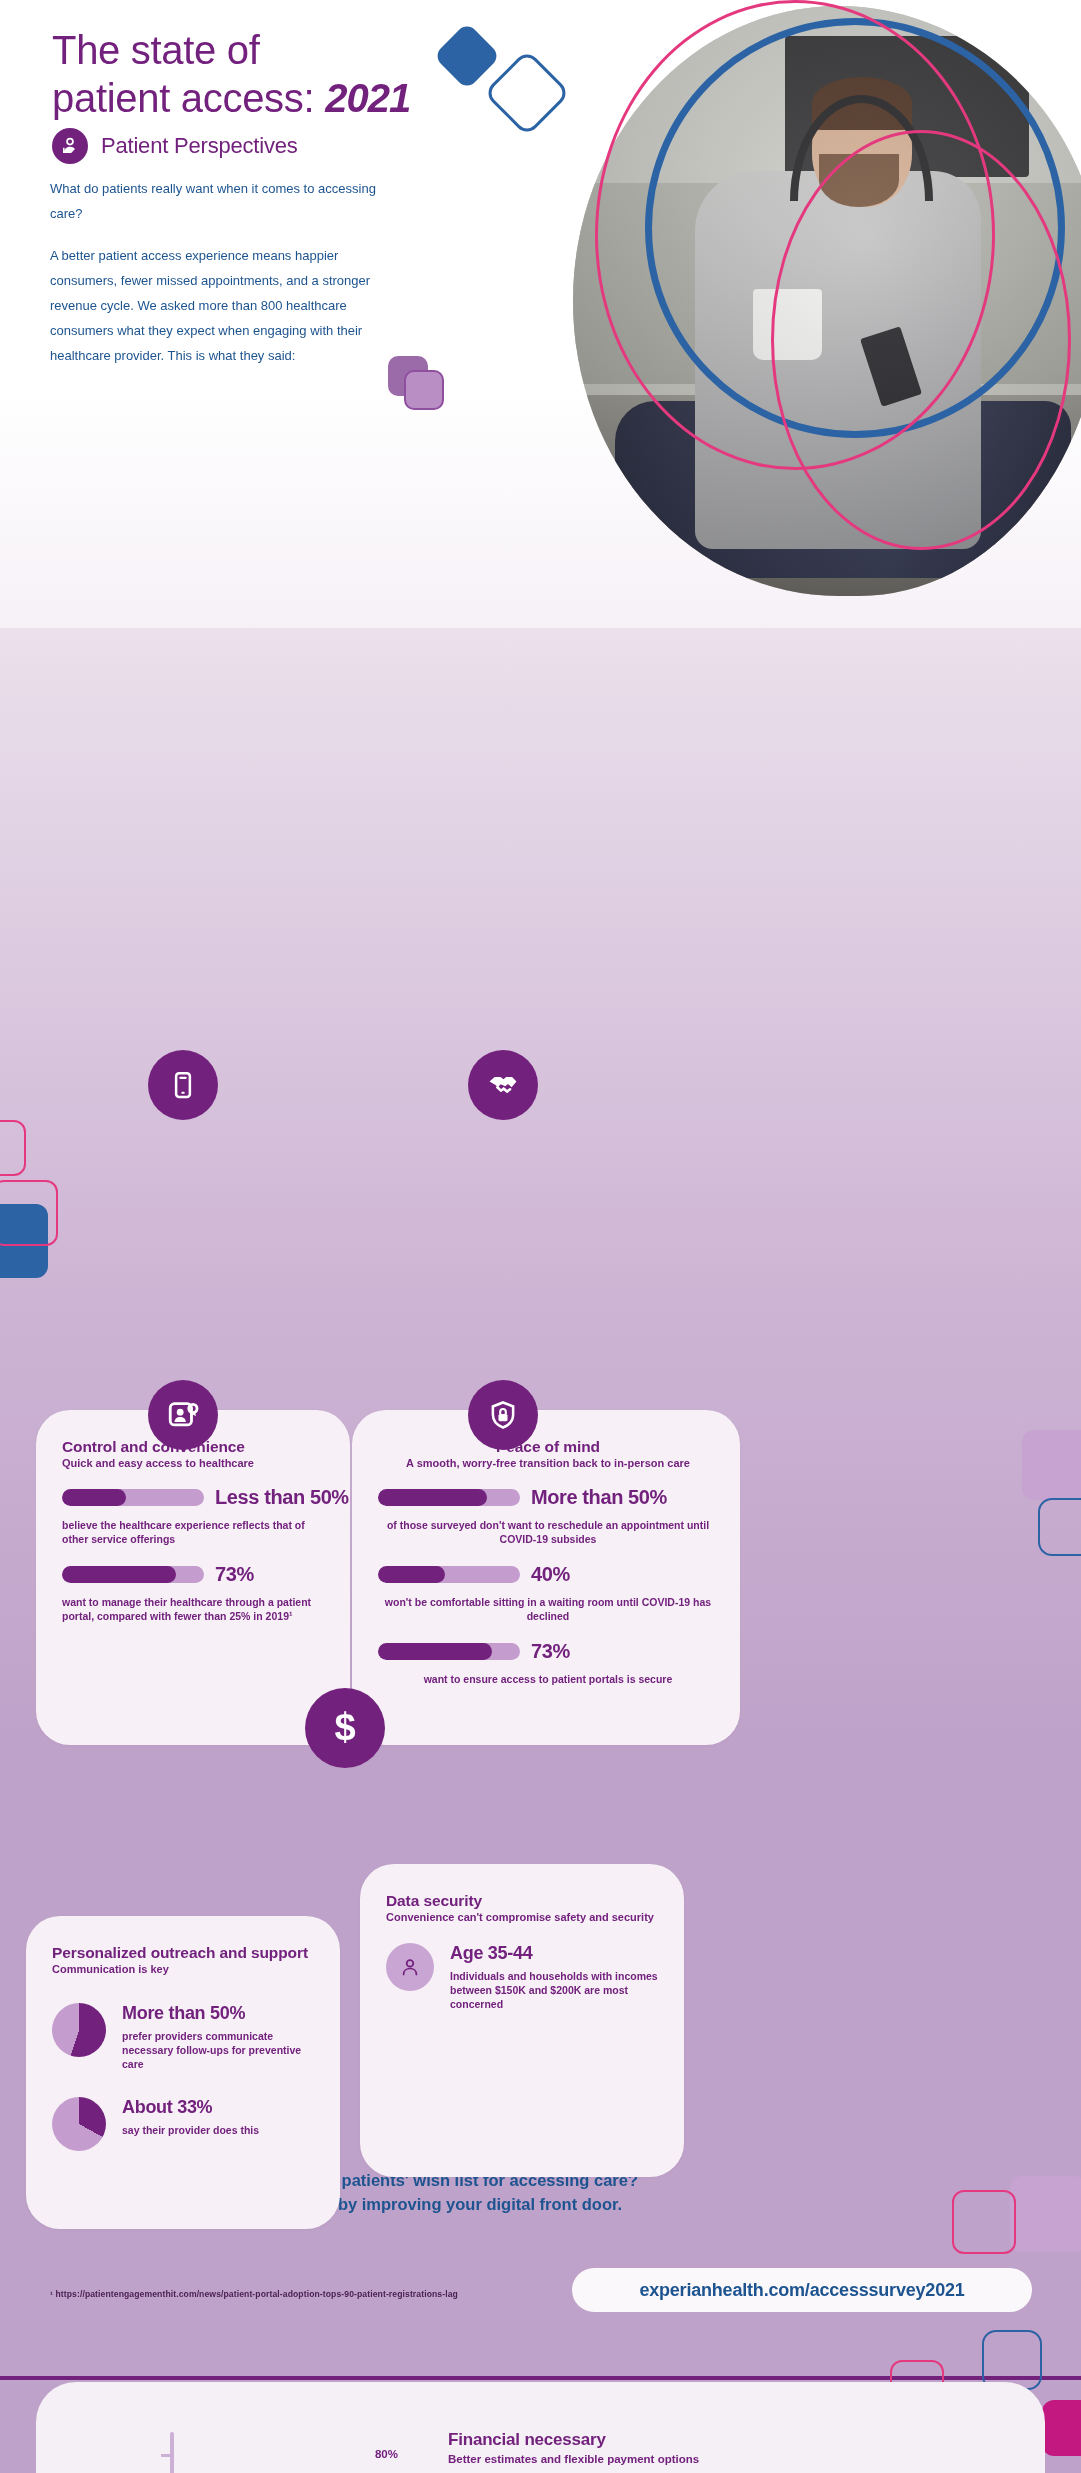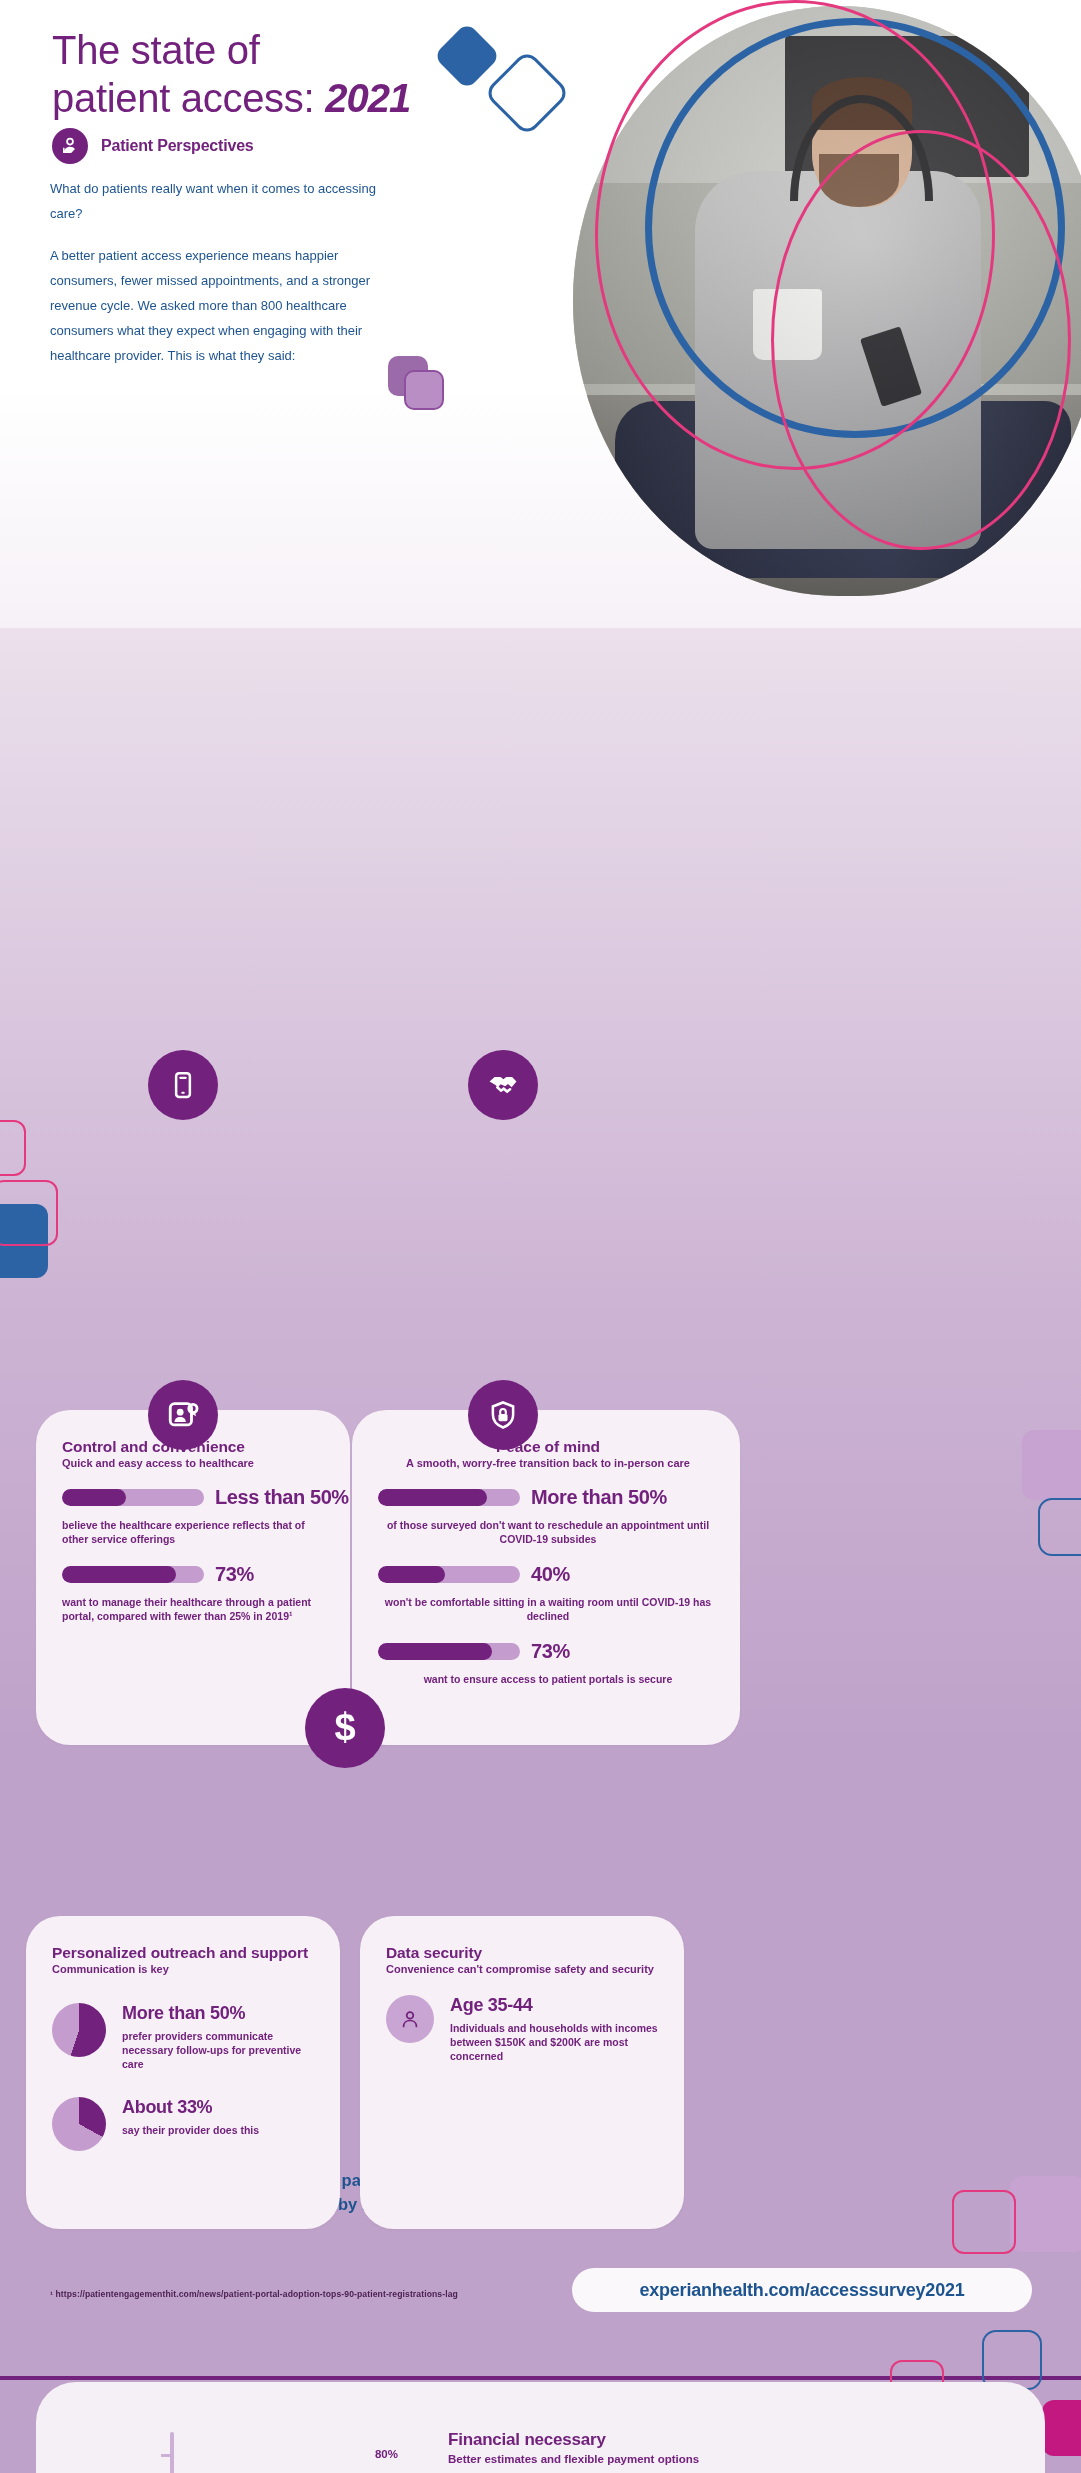--- a/index.html
+++ b/index.html
@@ -123,21 +123,21 @@
     font-size: 40px; line-height: 48px; font-weight: 400;
     color: #72217d; letter-spacing: -0.3px; z-index: 5;
   }
   h1.title .yr { font-weight: 800; font-style: italic; letter-spacing: -1px; }
 
   .pp-row { position: absolute; left: 52px; top: 128px; display: flex; align-items: center; gap: 13px; z-index: 6; }
   .pp-badge {
     width: 36px; height: 36px; border-radius: 50%; background: #72217d;
     display: flex; align-items: center; justify-content: center; flex: 0 0 auto;
   }
-  .pp-label { font-size: 16px; font-weight: 700; color: #72217d; letter-spacing: -0.2px; }
+  .pp-label { font-size: 22px; font-weight: 400; color: #72217d; letter-spacing: -0.2px; }
 
   .lede {
     position: absolute; left: 50px; top: 176px; width: 345px;
     font-size: 13px; line-height: 25px; color: #1f5campaign;
     color: #1d5490; font-weight: 400; z-index: 5;
   }
   .lede p + p { margin-top: 17px; }
 
   
   .midbg {
@@ -412,21 +412,21 @@
   <div class="card-icon" style="left:148px;top:752px;">
     <svg width="34" height="34" viewBox="0 0 24 24" fill="none">
       <rect x="3" y="4" width="15" height="15" rx="3" stroke="#fff" stroke-width="2"></rect>
       <circle cx="10" cy="10" r="2.4" fill="#fff"></circle>
       <path d="M6 17c0-2.3 1.8-3.6 4-3.6s4 1.3 4 3.6H6z" fill="#fff"></path>
       <circle cx="19" cy="7.4" r="2.9" stroke="#fff" stroke-width="2"></circle>
       <path d="M17.4 9.8l-.5 3 2.1-1.2 2.1 1.2-.5-3" fill="#fff"></path>
     </svg>
   </div>
 
-  <div class="card" style="left:360px;top:1288px;width:324px;height:313px;">
+  <div class="card" style="left:360px;top:1236px;width:324px;height:313px;">
     <div style="padding:28px 22px 0 26px;">
       <div class="card-h">Data security</div>
       <div class="card-sub">Convenience can't compromise safety and security</div>
 
 
       <div class="pierow" style="margin-top:20px;">
         <div class="circ-icon">
           <svg width="24" height="24" viewBox="0 0 24 24" fill="none">
             <circle cx="12" cy="8.4" r="3.3" stroke="#72217d" stroke-width="1.7"></circle>
             <path d="M5.6 19.4c0-3.6 2.9-5.9 6.4-5.9s6.4 2.3 6.4 5.9" stroke="#72217d" stroke-width="1.7" stroke-linecap="round"></path>

